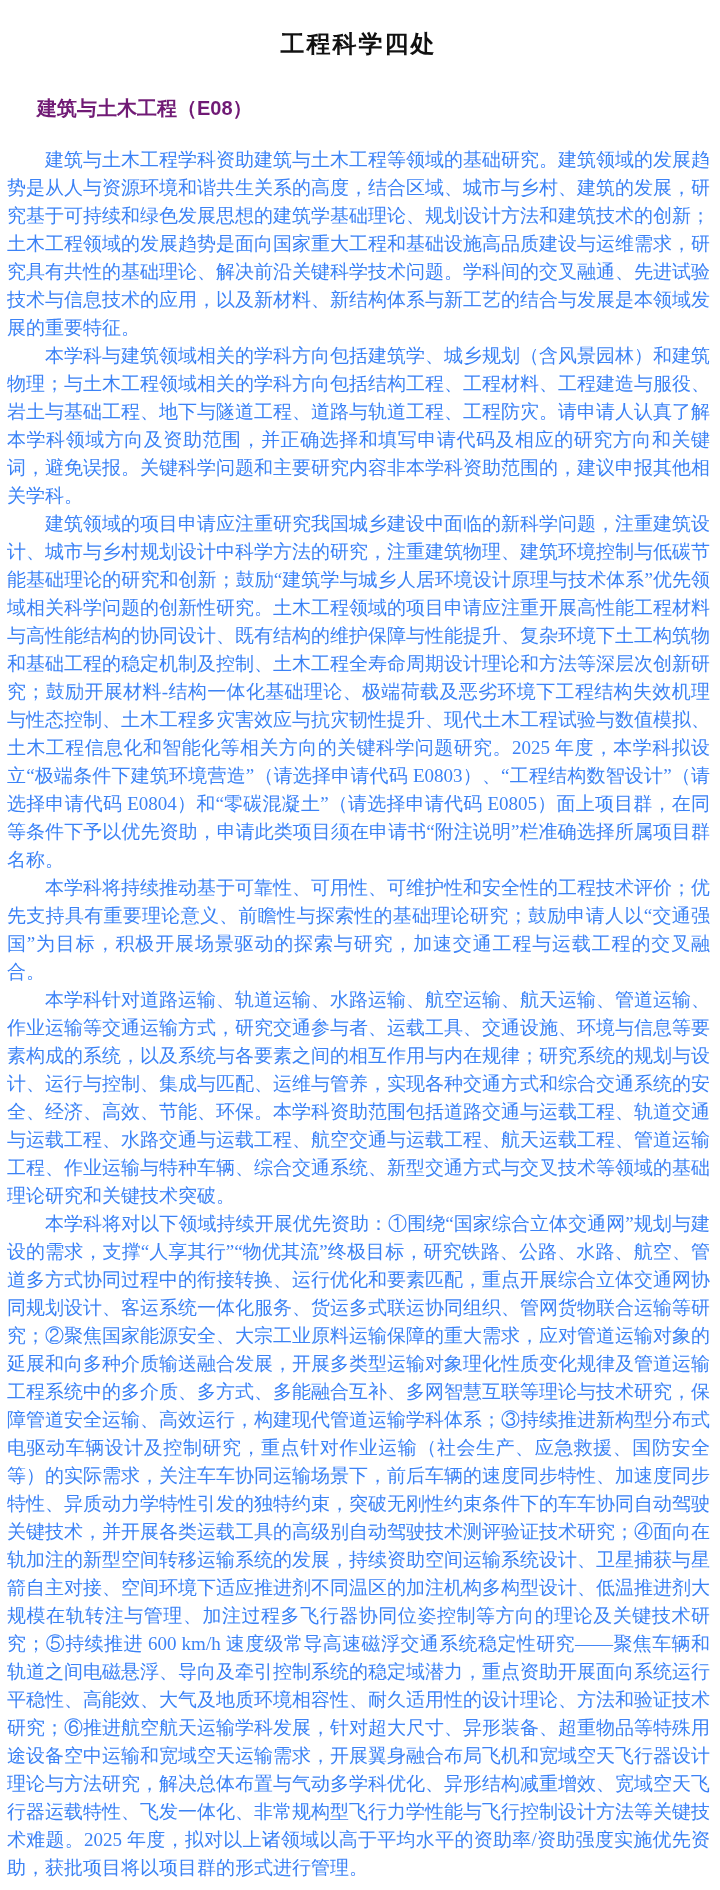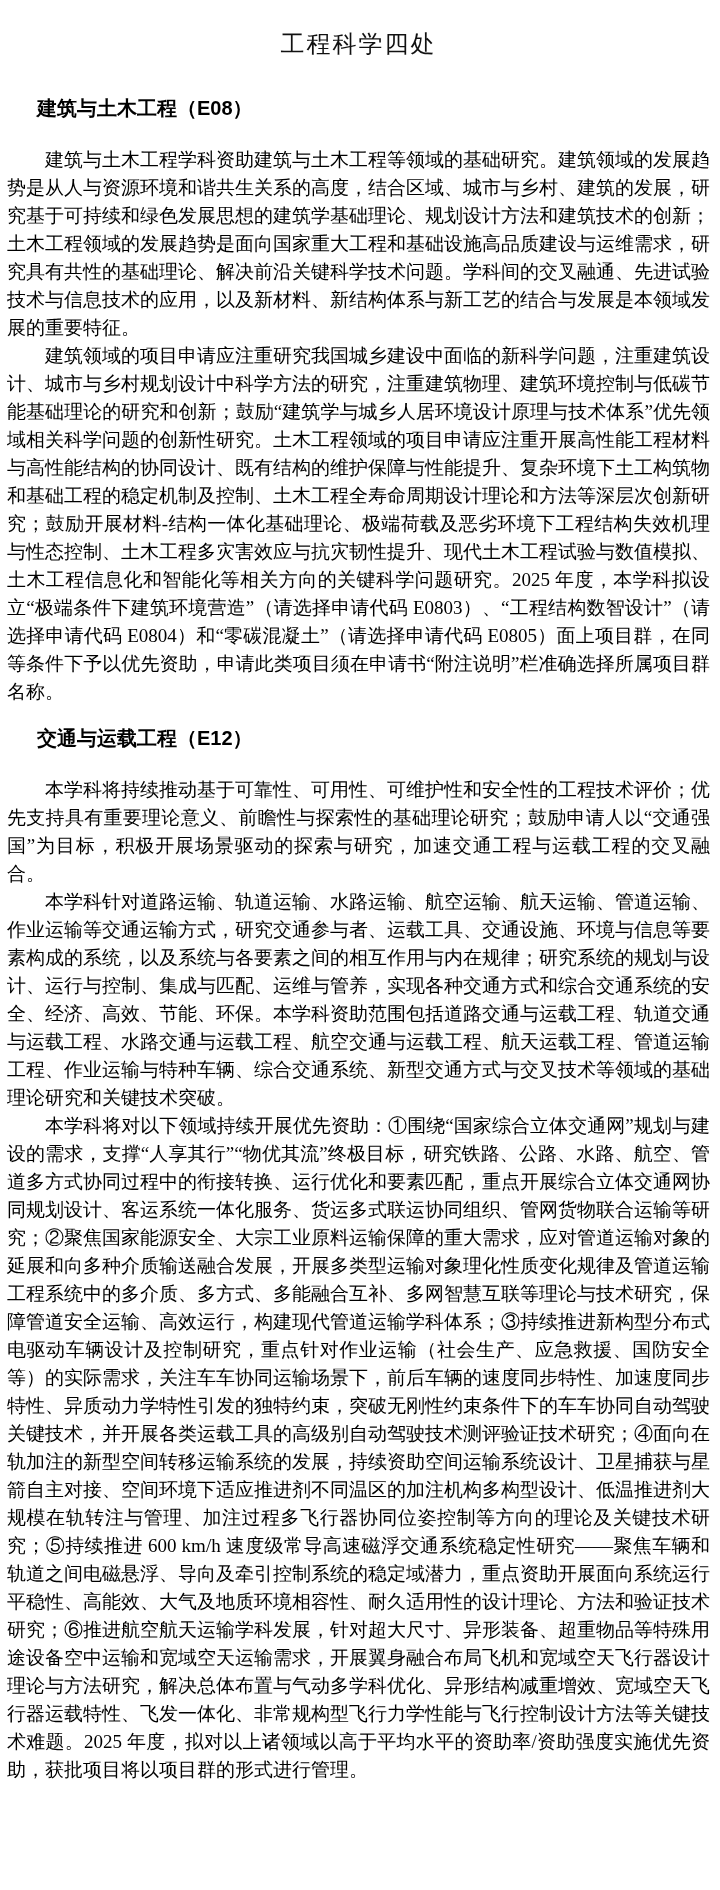--- a/index.html
+++ b/index.html
@@ -12,64 +12,64 @@
     width: 720px;
     height: 1890px;
     box-sizing: border-box;
     background: #ffffff;
     color: #1a1a1a;
     padding: 28px 10px 0 7px;
     overflow: hidden;
   }
   .doc-title {
     font-family: "Liberation Sans", "DejaVu Sans", sans-serif;
-    font-weight: 400;
+    font-weight: 700;
     font-size: 24px;
     line-height: 32px;
     letter-spacing: 2px;
     text-align: center;
     color: #111111;
     margin: 0 0 34px 0;
   }
   .section-heading {
     font-family: "Liberation Sans", "DejaVu Sans", sans-serif;
     font-weight: 700;
     font-size: 20px;
     line-height: 28px;
-    color: #000000;
+    color: #701a75;
     margin: 0 0 24px 0;
     padding-left: 30px;
   }
   .section + .section .section-heading {
     margin-top: 18px;
   }
   .para {
     font-family: "Liberation Serif", "DejaVu Serif", serif;
     font-size: 19px;
     line-height: 28px;
     text-align: justify;
     text-indent: 2em;
     margin: 0;
-    color: #000000;
+    color: #3b82f6;
     word-break: break-all;
   }
 </style>
 </head>
 <body>
 
 <div class="page">
 
   <h1 class="doc-title">工程科学四处</h1>
 
   <section class="section">
     <h2 class="section-heading">建筑与土木工程（E08）</h2>
     <p class="para">建筑与土木工程学科资助建筑与土木工程等领域的基础研究。建筑领域的发展趋势是从人与资源环境和谐共生关系的高度，结合区域、城市与乡村、建筑的发展，研究基于可持续和绿色发展思想的建筑学基础理论、规划设计方法和建筑技术的创新；土木工程领域的发展趋势是面向国家重大工程和基础设施高品质建设与运维需求，研究具有共性的基础理论、解决前沿关键科学技术问题。学科间的交叉融通、先进试验技术与信息技术的应用，以及新材料、新结构体系与新工艺的结合与发展是本领域发展的重要特征。</p>
+    <p class="para">本学科与建筑领域相关的学科方向包括建筑学、城乡规划（含风景园林）和建筑物理；与土木工程领域相关的学科方向包括结构工程、工程材料、工程建造与服役、岩土与基础工程、地下与隧道工程、道路与轨道工程、工程防灾。请申请人认真了解本学科领域方向及资助范围，并正确选择和填写申请代码及相应的研究方向和关键词，避免误报。关键科学问题和主要研究内容非本学科资助范围的，建议申报其他相关学科。</p>
     <p class="para">建筑领域的项目申请应注重研究我国城乡建设中面临的新科学问题，注重建筑设计、城市与乡村规划设计中科学方法的研究，注重建筑物理、建筑环境控制与低碳节能基础理论的研究和创新；鼓励“建筑学与城乡人居环境设计原理与技术体系”优先领域相关科学问题的创新性研究。土木工程领域的项目申请应注重开展高性能工程材料与高性能结构的协同设计、既有结构的维护保障与性能提升、复杂环境下土工构筑物和基础工程的稳定机制及控制、土木工程全寿命周期设计理论和方法等深层次创新研究；鼓励开展材料-结构一体化基础理论、极端荷载及恶劣环境下工程结构失效机理与性态控制、土木工程多灾害效应与抗灾韧性提升、现代土木工程试验与数值模拟、土木工程信息化和智能化等相关方向的关键科学问题研究。2025 年度，本学科拟设立“极端条件下建筑环境营造”（请选择申请代码 E0803）、“工程结构数智设计”（请选择申请代码 E0804）和“零碳混凝土”（请选择申请代码 E0805）面上项目群，在同等条件下予以优先资助，申请此类项目须在申请书“附注说明”栏准确选择所属项目群名称。</p>
   </section>
 
   <section class="section">
-    <h2 class="section-heading">交通与运载工程（E12）</h2>
     <p class="para">本学科将持续推动基于可靠性、可用性、可维护性和安全性的工程技术评价；优先支持具有重要理论意义、前瞻性与探索性的基础理论研究；鼓励申请人以“交通强国”为目标，积极开展场景驱动的探索与研究，加速交通工程与运载工程的交叉融合。</p>
     <p class="para">本学科针对道路运输、轨道运输、水路运输、航空运输、航天运输、管道运输、作业运输等交通运输方式，研究交通参与者、运载工具、交通设施、环境与信息等要素构成的系统，以及系统与各要素之间的相互作用与内在规律；研究系统的规划与设计、运行与控制、集成与匹配、运维与管养，实现各种交通方式和综合交通系统的安全、经济、高效、节能、环保。本学科资助范围包括道路交通与运载工程、轨道交通与运载工程、水路交通与运载工程、航空交通与运载工程、航天运载工程、管道运输工程、作业运输与特种车辆、综合交通系统、新型交通方式与交叉技术等领域的基础理论研究和关键技术突破。</p>
     <p class="para">本学科将对以下领域持续开展优先资助：①围绕“国家综合立体交通网”规划与建设的需求，支撑“人享其行”“物优其流”终极目标，研究铁路、公路、水路、航空、管道多方式协同过程中的衔接转换、运行优化和要素匹配，重点开展综合立体交通网协同规划设计、客运系统一体化服务、货运多式联运协同组织、管网货物联合运输等研究；②聚焦国家能源安全、大宗工业原料运输保障的重大需求，应对管道运输对象的延展和向多种介质输送融合发展，开展多类型运输对象理化性质变化规律及管道运输工程系统中的多介质、多方式、多能融合互补、多网智慧互联等理论与技术研究，保障管道安全运输、高效运行，构建现代管道运输学科体系；③持续推进新构型分布式电驱动车辆设计及控制研究，重点针对作业运输（社会生产、应急救援、国防安全等）的实际需求，关注车车协同运输场景下，前后车辆的速度同步特性、加速度同步特性、异质动力学特性引发的独特约束，突破无刚性约束条件下的车车协同自动驾驶关键技术，并开展各类运载工具的高级别自动驾驶技术测评验证技术研究；④面向在轨加注的新型空间转移运输系统的发展，持续资助空间运输系统设计、卫星捕获与星箭自主对接、空间环境下适应推进剂不同温区的加注机构多构型设计、低温推进剂大规模在轨转注与管理、加注过程多飞行器协同位姿控制等方向的理论及关键技术研究；⑤持续推进 600 km/h 速度级常导高速磁浮交通系统稳定性研究——聚焦车辆和轨道之间电磁悬浮、导向及牵引控制系统的稳定域潜力，重点资助开展面向系统运行平稳性、高能效、大气及地质环境相容性、耐久适用性的设计理论、方法和验证技术研究；⑥推进航空航天运输学科发展，针对超大尺寸、异形装备、超重物品等特殊用途设备空中运输和宽域空天运输需求，开展翼身融合布局飞机和宽域空天飞行器设计理论与方法研究，解决总体布置与气动多学科优化、异形结构减重增效、宽域空天飞行器运载特性、飞发一体化、非常规构型飞行力学性能与飞行控制设计方法等关键技术难题。2025 年度，拟对以上诸领域以高于平均水平的资助率/资助强度实施优先资助，获批项目将以项目群的形式进行管理。</p>
   </section>
 
 </div>
 
 </body></html>

